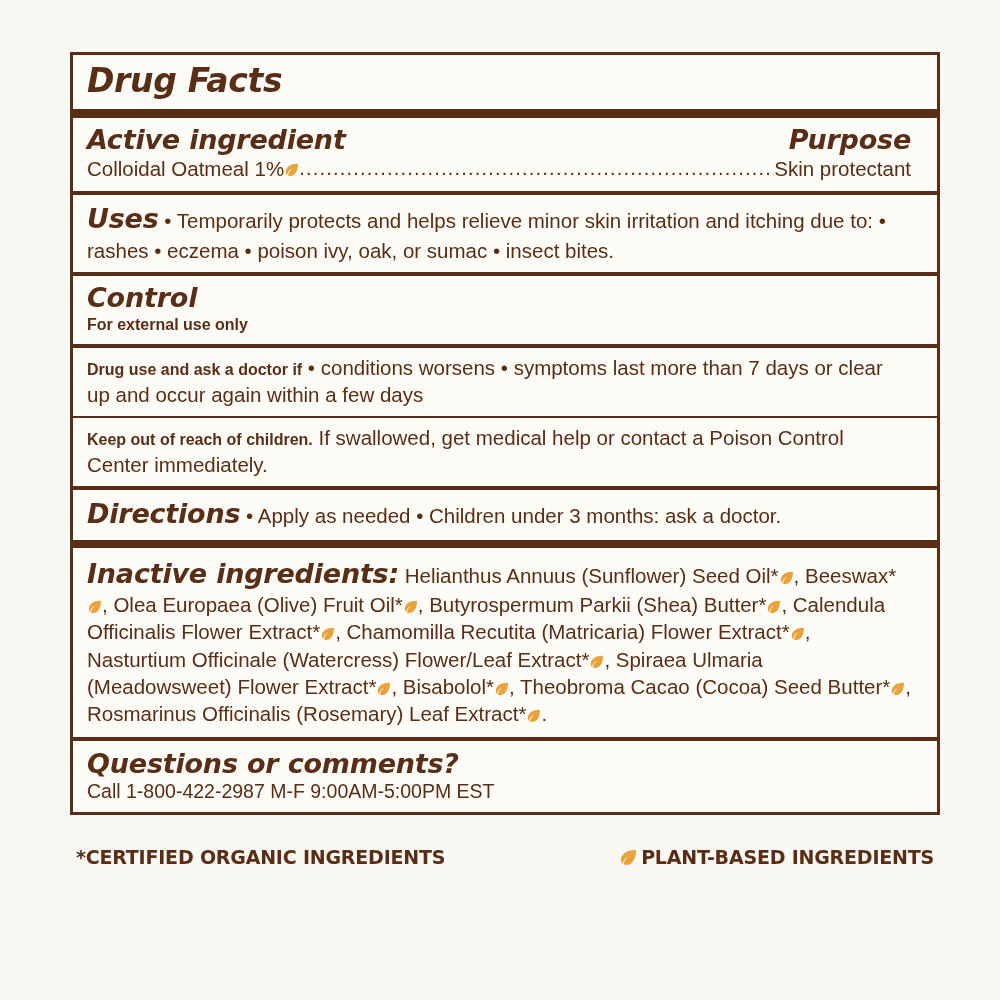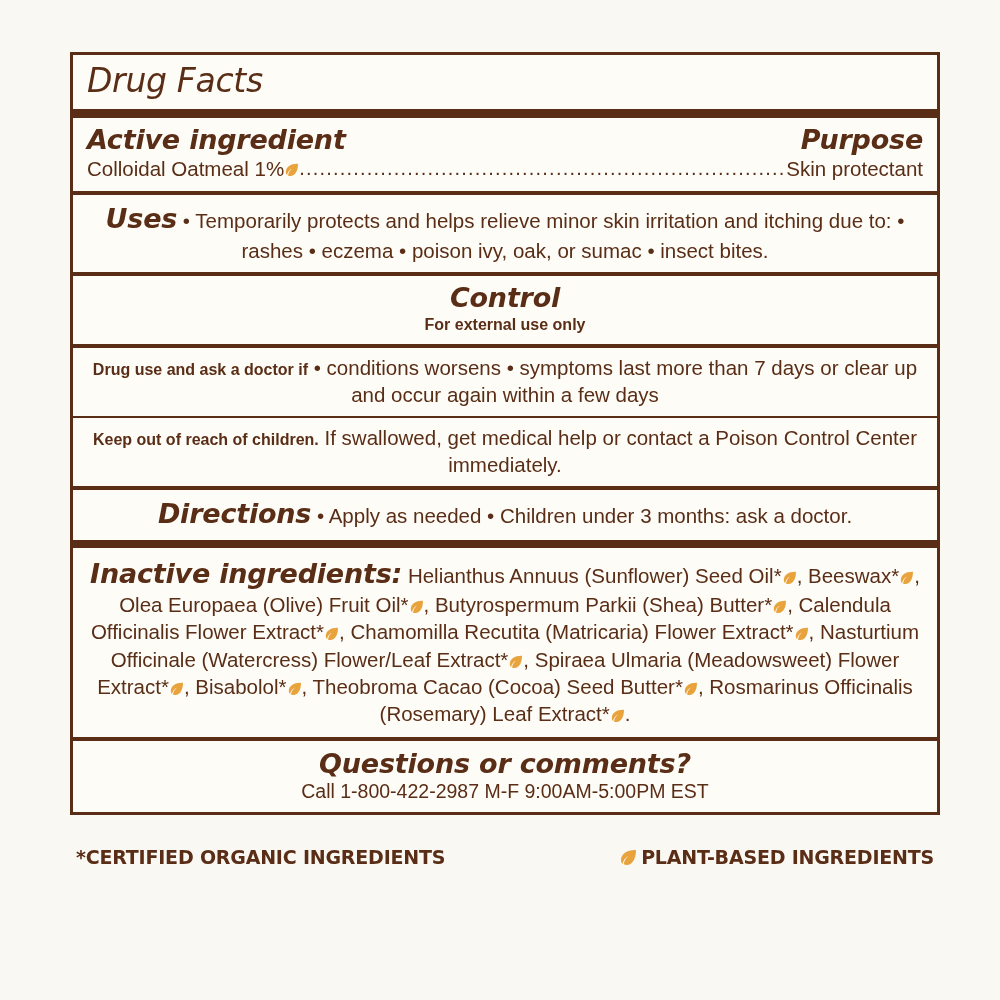--- a/index.html
+++ b/index.html
@@ -25,38 +25,37 @@
   }
 
   .panel {
     border: 3px solid #5a2d16;
     background: #fdfcf7;
     box-sizing: border-box;
   }
 
   
   .block {
-    padding: 6px 14px 8px 14px;
+    padding: 6px 26px 8px 14px;
     box-sizing: border-box;
-    text-align: center;
   }
   .rule-thick {
     border-top: 9px solid #5a2d16;
   }
   .rule-medium {
     border-top: 4px solid #5a2d16;
   }
   .rule-thin {
     border-top: 2px solid #5a2d16;
   }
 
   .title {
     font-family: "DejaVu Sans", sans-serif;
     font-style: italic;
-    font-weight: normal;
+    font-weight: bold;
     font-size: 33px;
     letter-spacing: -0.3px;
     color: #5a2d16;
     line-height: 1.1;
     padding: 8px 14px 10px 14px;
   }
 
   .head-italic {
     font-family: "DejaVu Sans", sans-serif;
     font-style: italic;

